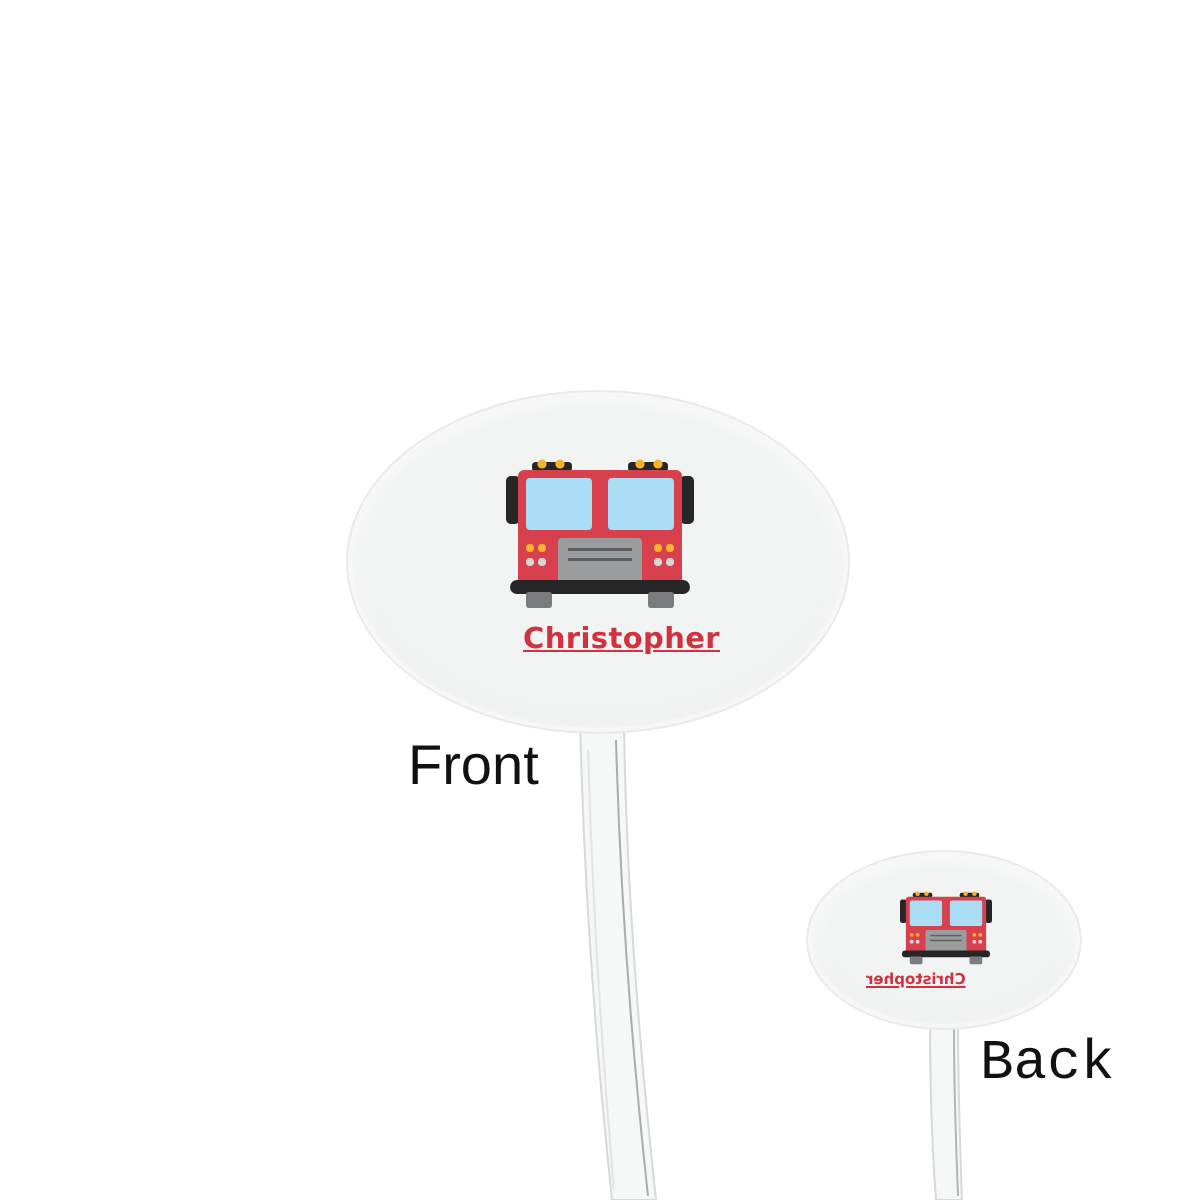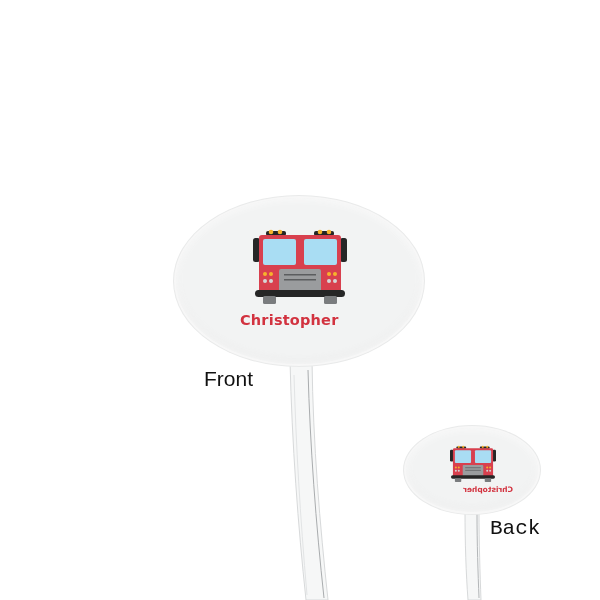--- a/index.html
+++ b/index.html
@@ -20,30 +20,31 @@
 
   .truck { position: absolute; }
   .truck-front { left: 253px; top: 229px; width: 94px; height: 76px; }
   .truck-back  { left: 450px; top: 445px; width: 46px; height: 38px; }
 
   .name {
     position: absolute;
     color: #d2323f;
     font-weight: bold;
     white-space: nowrap;
-    text-align: left;
+    text-align: right;
     font-family: "DejaVu Sans", sans-serif;
+    text-decoration: underline;
   }
   .name-front { left: 240px; top: 312px; width: 120px; font-size: 14.5px; letter-spacing: 0.2px; }
   .name-back  { left: 433px; top: 485px; width: 80px; font-size: 7.5px; transform: scaleX(-1); }
 
   .label {
     position: absolute;
     color: #111111;
-    font-size: 21px;
+    font-size: 28px;
     font-family: "Liberation Sans", sans-serif;
   }
   .label-front { left: 204px; top: 367px; }
   .label-back  { left: 490px; top: 517px; font-family: Liberation Mono, monospace; }
 </style>
 </head>
 <body>
 
 <svg class="stick" style="left:280px;top:355px;" width="60" height="245" viewBox="0 0 60 245">
   <path d="M10 5 C 12 90, 18 170, 26 245 L 48 245 C 40 170, 33 90, 32 5 Z" fill="#f6f7f7" stroke="#d7d9da" stroke-width="1"></path>

